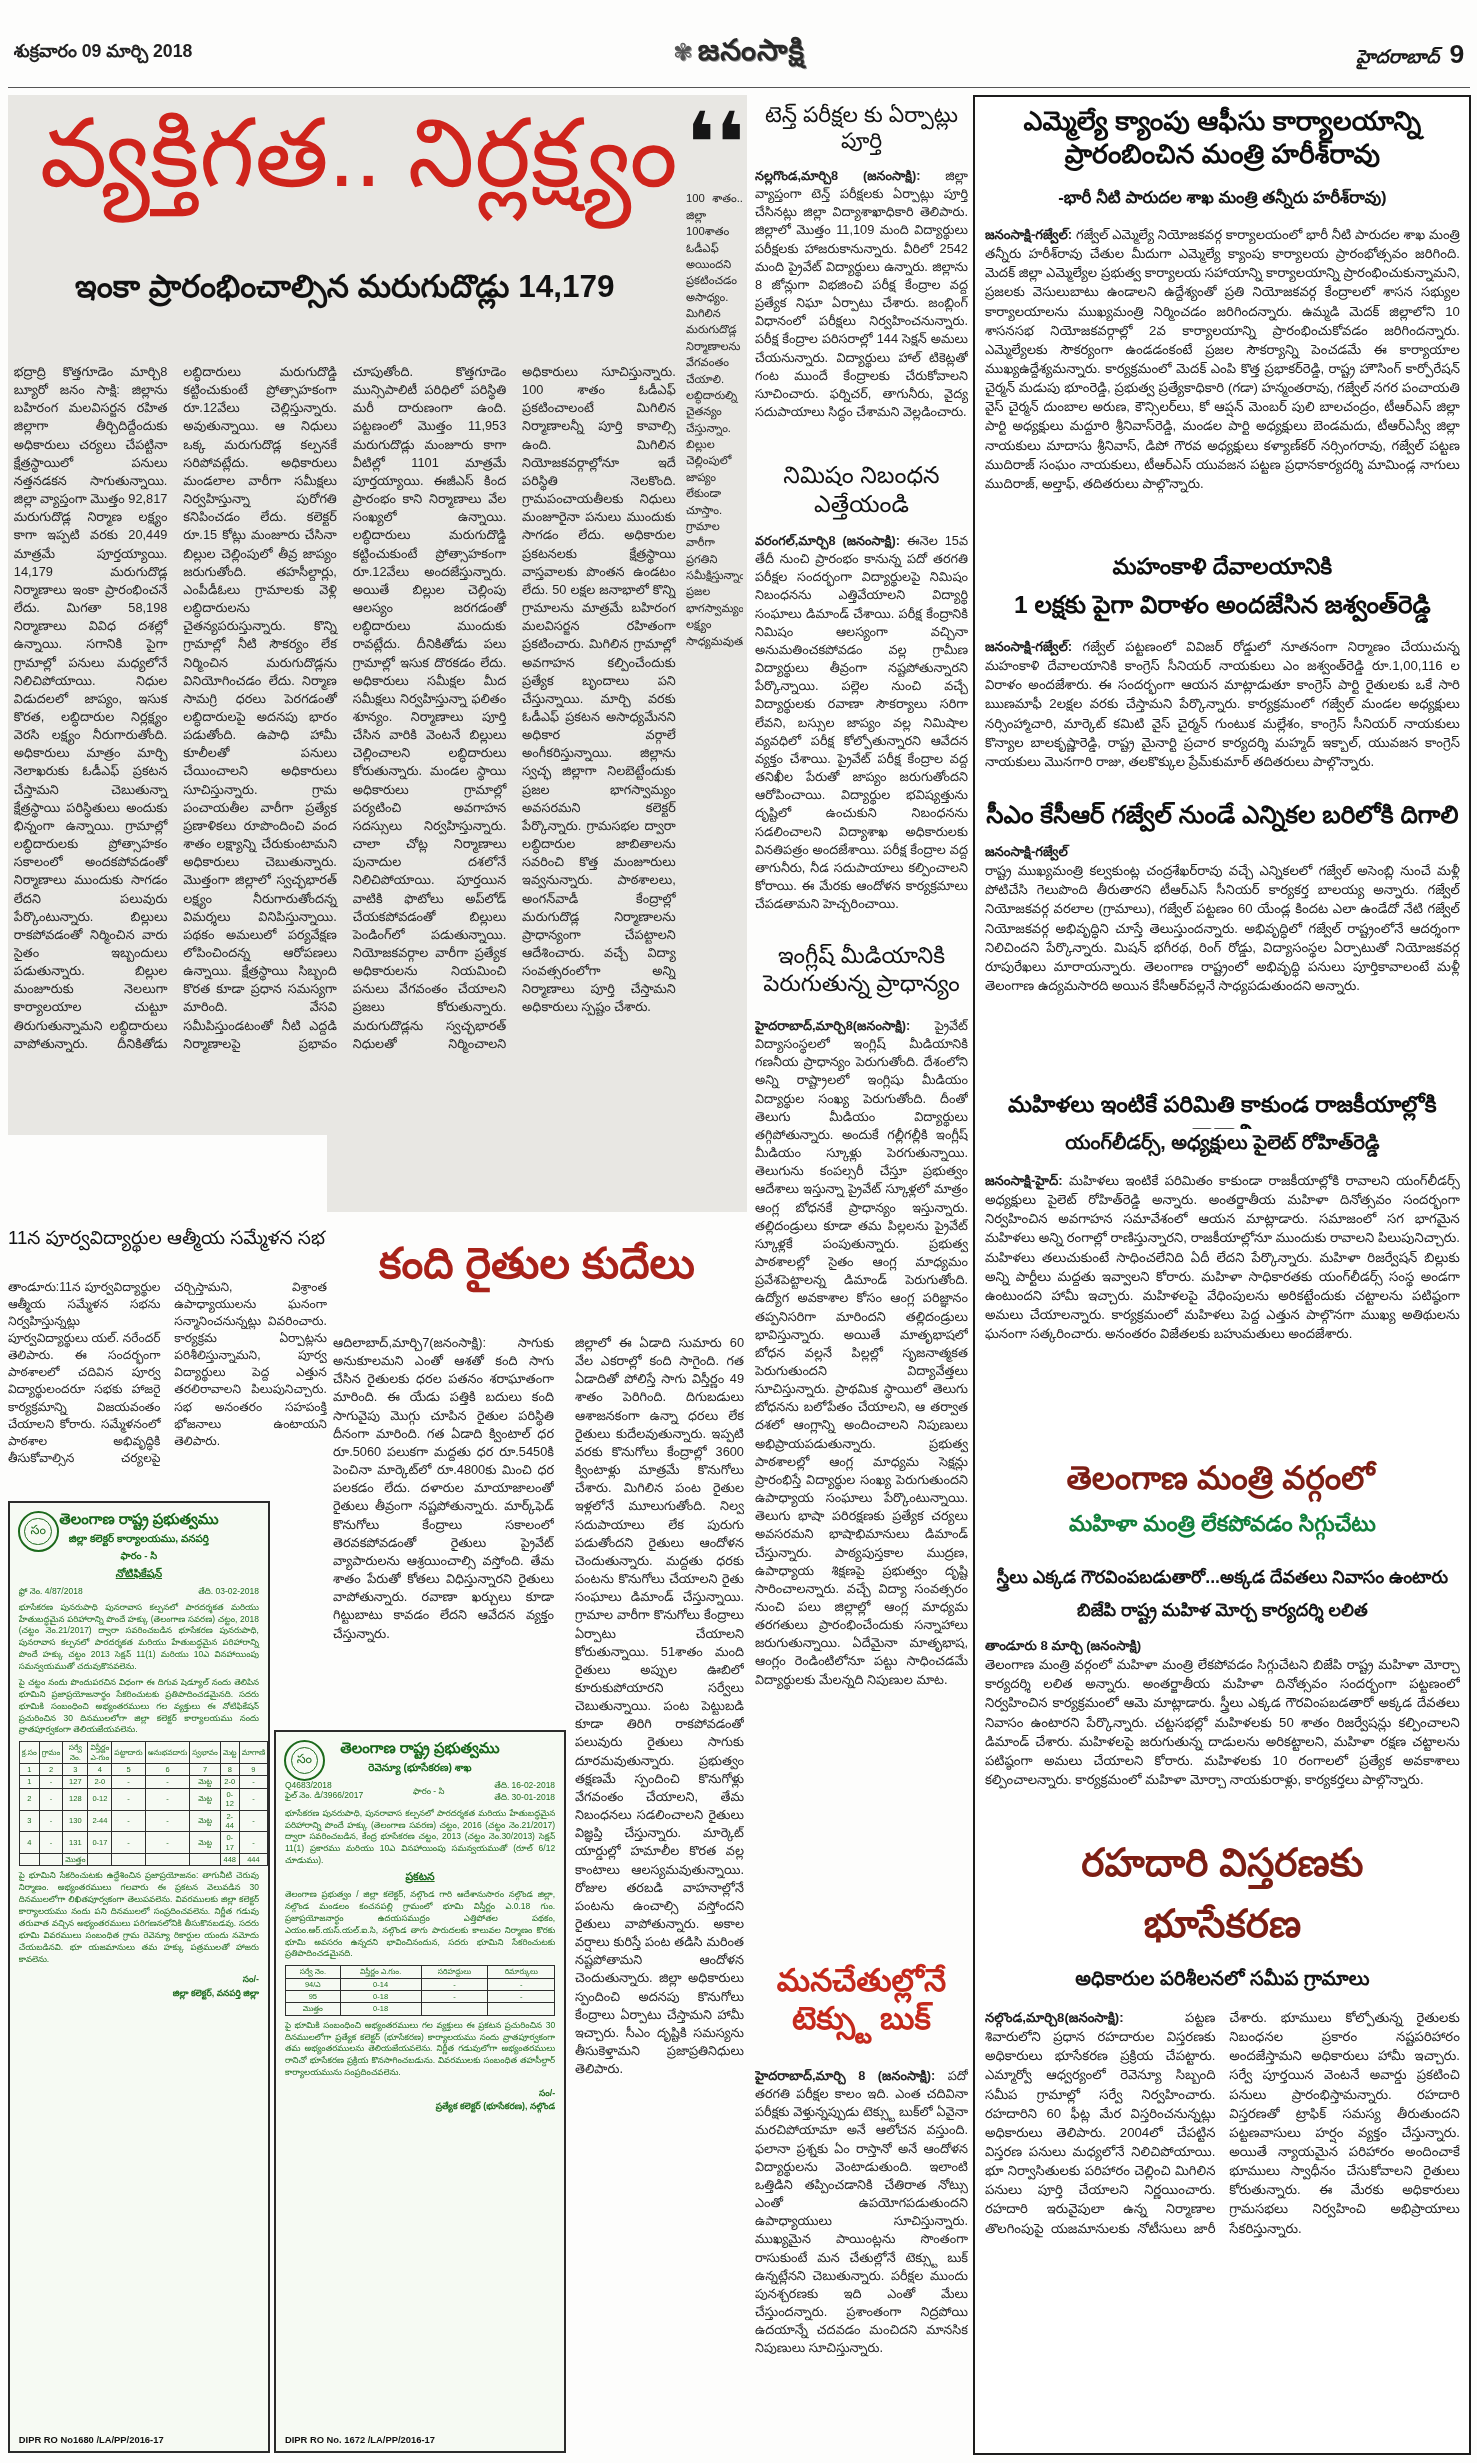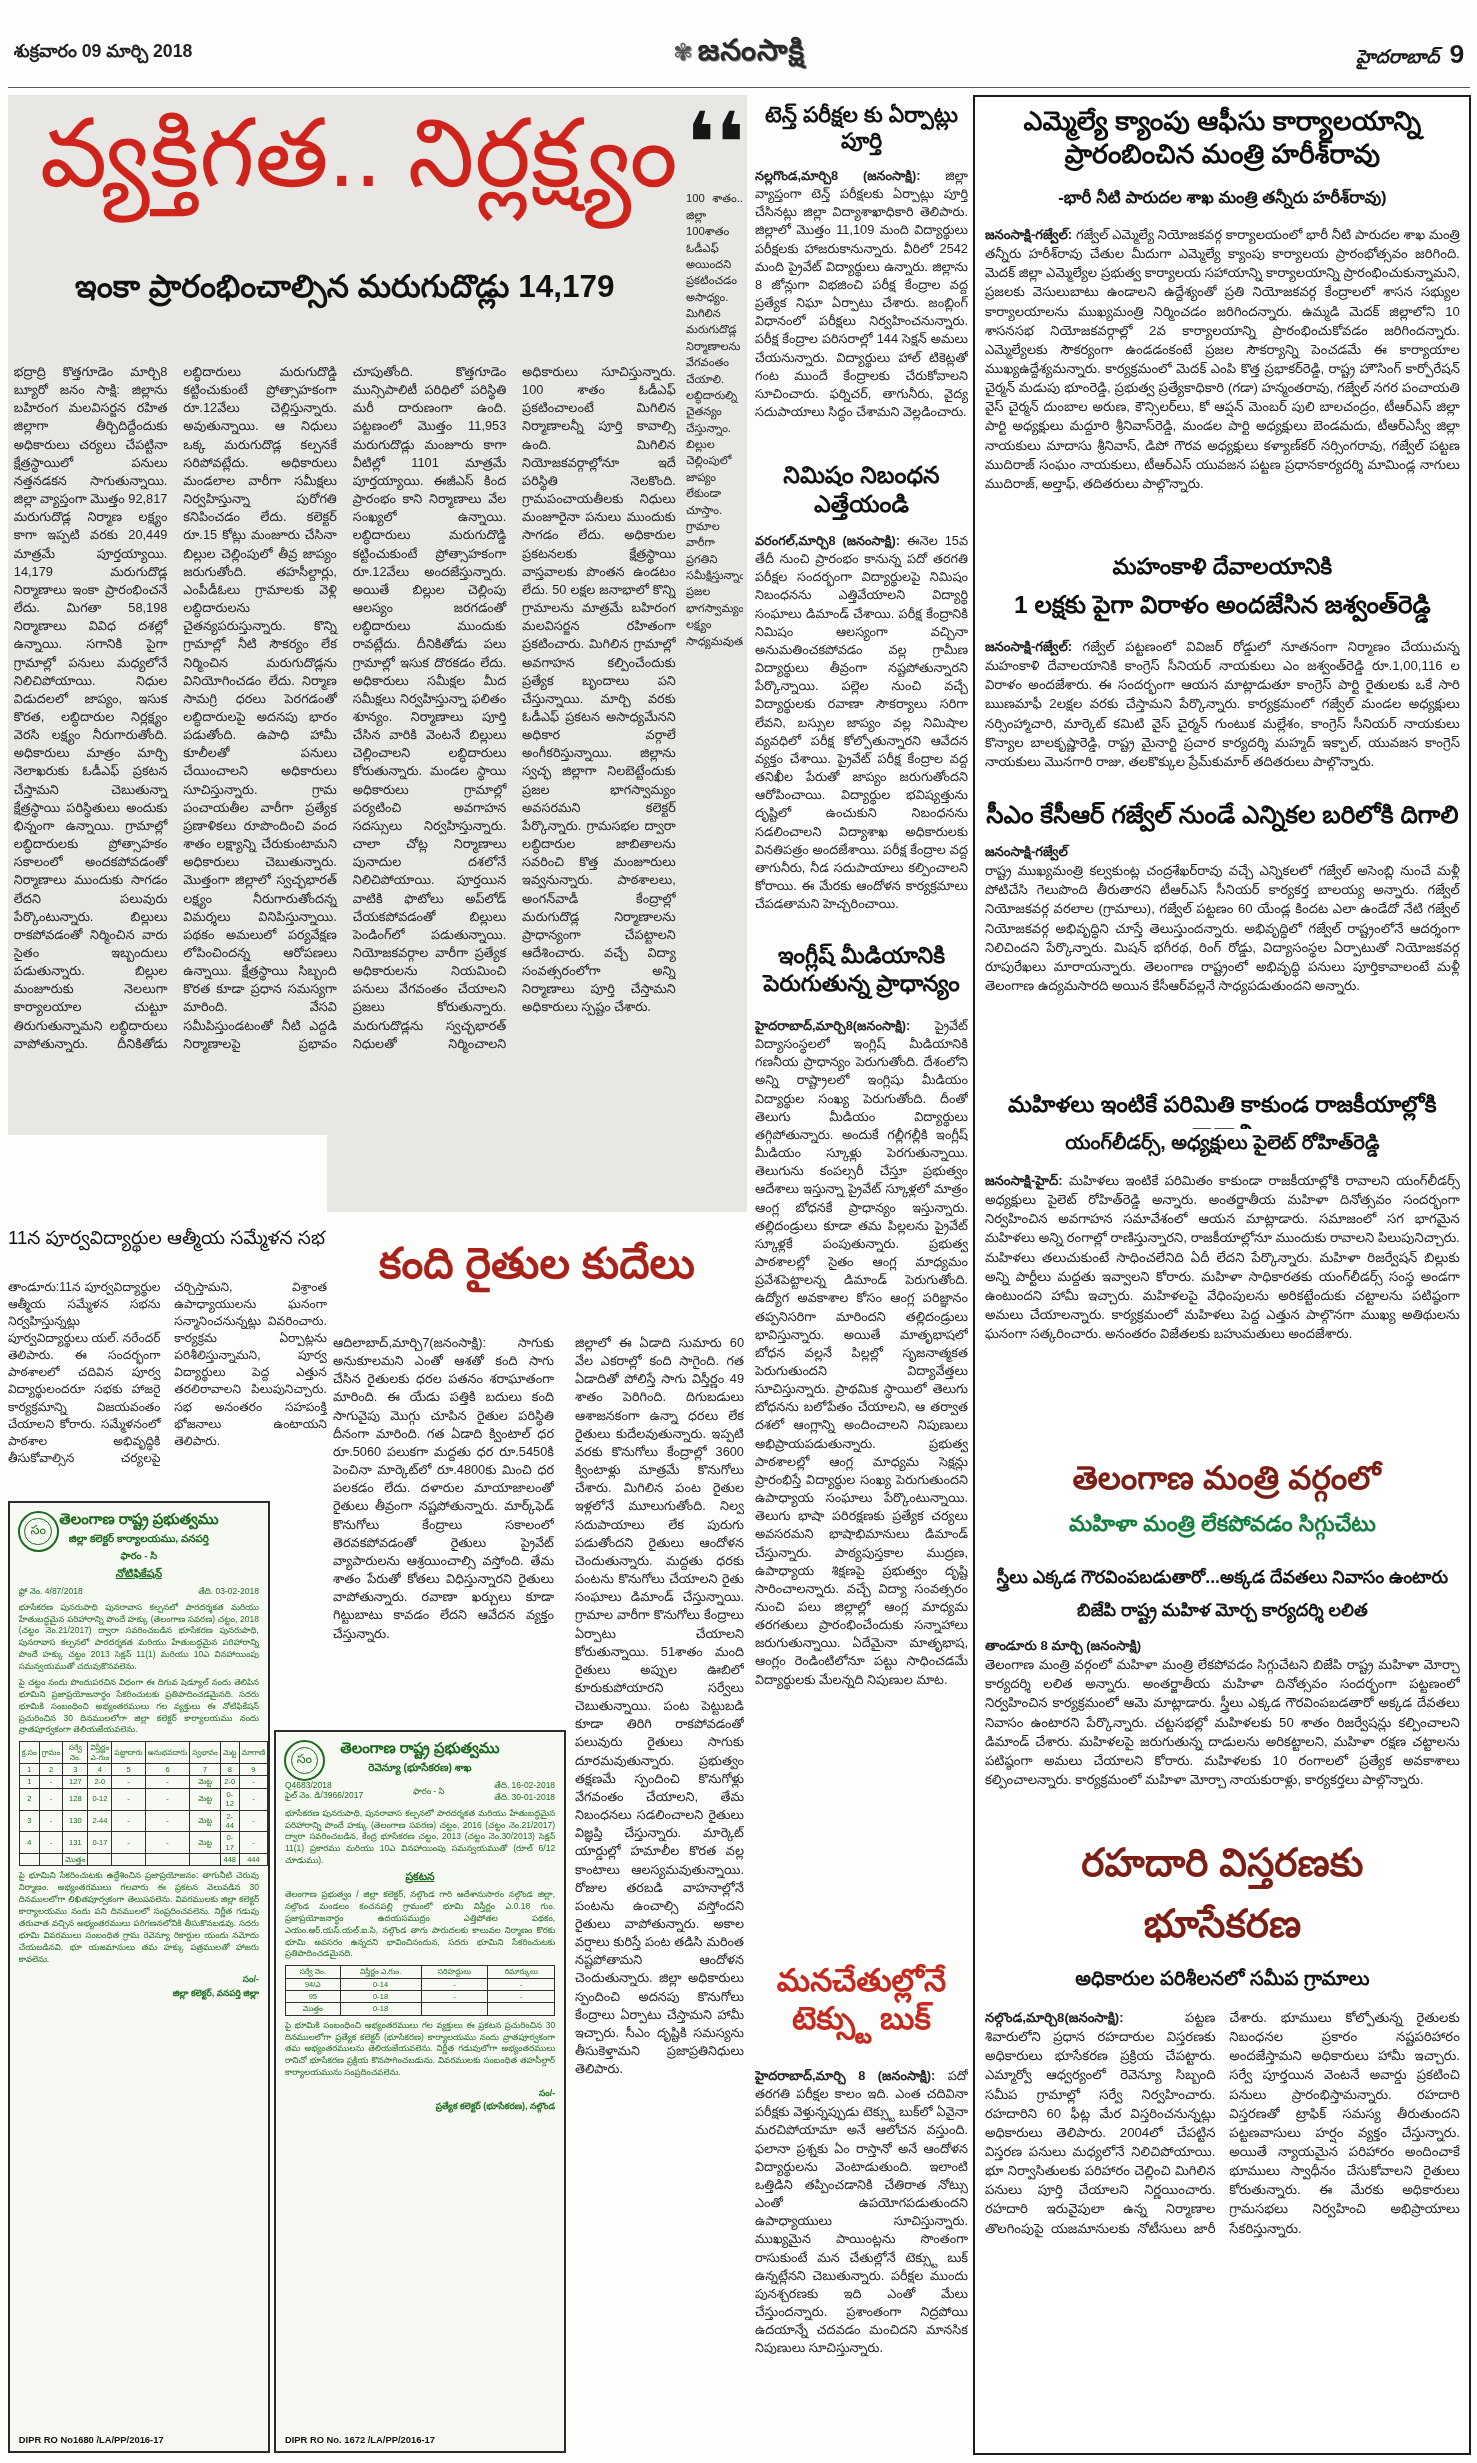--- a/index.html
+++ b/index.html
@@ -19,21 +19,21 @@
   .hdr-city{font-size:18.7px;font-weight:bold;font-style:italic}
   .hdr-pageno{font-size:26.6px;font-weight:bold;margin-left:9.9px}
   .hdr-rule{border-top:1px solid #555}
   
   .panel{background:#e8e7e3}
   .lead-hl{font-weight:400;text-align:right;line-height:1.05;white-space:nowrap;overflow:hidden}
   .lead-sub{font-weight:bold;text-align:center;color:#111;line-height:1.15;overflow:hidden}
   .pullquote-mark{font-size:85px;line-height:.9;color:#161616;font-weight:900}
   .strip-txt{font-size:11.3px;line-height:1.45;color:#222}
   
-  .mid-hl{font-weight:bold;text-align:center;color:#141414;line-height:1.22;overflow:hidden}
+  .mid-hl{font-weight:normal;text-align:center;color:#141414;line-height:1.22;overflow:hidden}
   .red-hl{font-weight:900;text-align:center;line-height:1.2;overflow:hidden}
   
   .kandi-hl{font-weight:900;text-align:center;white-space:nowrap;overflow:hidden}
   .sec-hl{font-weight:normal;text-align:left;line-height:1.2;overflow:hidden}
   
   .rightbox{border:2px solid #1c1c1c;background:#fff}
   .rb-t{font-weight:bold;text-align:center;color:#101010;line-height:1.25;overflow:hidden}
   .rb-sub{font-weight:bold;text-align:center;color:#161616;overflow:hidden}
   .rb-body{font-size:13.2px;line-height:1.45}
   
@@ -300,21 +300,21 @@
       <span>రాష్ట్ర ముఖ్యమంత్రి కల్వకుంట్ల చంద్రశేఖర్‌రావు వచ్చే ఎన్నికలలో గజ్వేల్ అసెంబ్లి నుంచే మళ్లీ పోటిచేసి గెలుపొంది తీరుతారని టీఆర్ఎస్ సీనియర్ కార్యకర్త బాలయ్య అన్నారు. గజ్వేల్ నియోజకవర్గ వరలాల (గ్రామాలు), గజ్వేల్ పట్టణం 60 యేండ్ల కిందట ఎలా ఉండేదో నేటి గజ్వేల్ నియోజకవర్గ అభివృద్ధిని చూస్తే తెలుస్తుందన్నారు. అభివృద్ధిలో గజ్వేల్ రాష్ట్రంలోనే ఆదర్శంగా నిలిచిందని పేర్కొన్నారు. మిషన్ భగీరథ, రింగ్ రోడ్డు, విద్యాసంస్థల ఏర్పాటుతో నియోజకవర్గ రూపురేఖలు మారాయన్నారు. తెలంగాణ రాష్ట్రంలో అభివృద్ధి పనులు పూర్తికావాలంటే మళ్లీ తెలంగాణ ఉద్యమసారది అయిన కేసీఆర్‌వల్లనే సాధ్యపడుతుందని అన్నారు.</span>
     </div>
 
     <div class="abs rb-t" style="left:9.9px;top:993px;width:475px;height:39px;font-size:22.7px">మహిళలు ఇంటికే పరిమితి కాకుండ రాజకీయాల్లోకి రావాలి</div>
     <div class="abs rb-sub" style="left:9.9px;top:1034px;width:475px;height:33px;font-size:19.7px">యంగ్‌లీడర్స్, అధ్యక్షులు పైలెట్ రోహిత్‌రెడ్డి</div>
     <div class="abs just rb-body" style="left:9.9px;top:1074px;width:475px;height:278px">
       <span class="dateline">జనంసాక్షి-హైద్:</span>
       <span>మహిళలు ఇంటికే పరిమితం కాకుండా రాజకీయాల్లోకి రావాలని యంగ్‌లీడర్స్ అధ్యక్షులు పైలెట్ రోహిత్‌రెడ్డి అన్నారు. అంతర్జాతీయ మహిళా దినోత్సవం సందర్భంగా నిర్వహించిన అవగాహన సమావేశంలో ఆయన మాట్లాడారు. సమాజంలో సగ భాగమైన మహిళలు అన్ని రంగాల్లో రాణిస్తున్నారని, రాజకీయాల్లోనూ ముందుకు రావాలని పిలుపునిచ్చారు. మహిళలు తలుచుకుంటే సాధించలేనిది ఏదీ లేదని పేర్కొన్నారు. మహిళా రిజర్వేషన్ బిల్లుకు అన్ని పార్టీలు మద్దతు ఇవ్వాలని కోరారు. మహిళా సాధికారతకు యంగ్‌లీడర్స్ సంస్థ అండగా ఉంటుందని హామీ ఇచ్చారు. మహిళలపై వేధింపులను అరికట్టేందుకు చట్టాలను పటిష్ఠంగా అమలు చేయాలన్నారు. కార్యక్రమంలో మహిళలు పెద్ద ఎత్తున పాల్గొనగా ముఖ్య అతిథులను ఘనంగా సత్కరించారు. అనంతరం విజేతలకు బహుమతులు అందజేశారు.</span>
     </div>
 
-    <div class="abs rb-t" style="left:14px;top:1361px;width:475px;height:47px;font-size:32.5px;color:#7d1f15">తెలంగాణ మంత్రి వర్గంలో</div>
+    <div class="abs rb-t" style="left:8px;top:1361px;width:475px;height:47px;font-size:32.5px;color:#7d1f15">తెలంగాణ మంత్రి వర్గంలో</div>
     <div class="abs rb-t" style="left:10px;top:1413px;width:475px;height:51px;font-size:22px;color:#15803d">మహిళా మంత్రి లేకపోవడం సిగ్గుచేటు</div>
     <div class="abs rb-sub" style="left:9.9px;top:1470px;width:475px;height:29.6px;font-size:17.7px">స్త్రీలు ఎక్కడ గౌరవింపబడుతారో...అక్కడ దేవతలు నివాసం ఉంటారు</div>
     <div class="abs rb-sub" style="left:9.9px;top:1503px;width:475px;height:29.6px;font-size:17.7px">బిజేపి రాష్ట్ర మహిళ మోర్చ కార్యదర్శి లలిత</div>
     <div class="abs just rb-body" style="left:9.9px;top:1539px;width:475px;height:193px">
       <span class="dateline">తాండూరు 8 మార్చి (జనంసాక్షి)</span><br>
       <span>తెలంగాణ మంత్రి వర్గంలో మహిళా మంత్రి లేకపోవడం సిగ్గుచేటని బిజేపి రాష్ట్ర మహిళా మోర్చా కార్యదర్శి లలిత అన్నారు. అంతర్జాతీయ మహిళా దినోత్సవం సందర్భంగా పట్టణంలో నిర్వహించిన కార్యక్రమంలో ఆమె మాట్లాడారు. స్త్రీలు ఎక్కడ గౌరవింపబడతారో అక్కడ దేవతలు నివాసం ఉంటారని పేర్కొన్నారు. చట్టసభల్లో మహిళలకు 50 శాతం రిజర్వేషన్లు కల్పించాలని డిమాండ్ చేశారు. మహిళలపై జరుగుతున్న దాడులను అరికట్టాలని, మహిళా రక్షణ చట్టాలను పటిష్ఠంగా అమలు చేయాలని కోరారు. మహిళలకు 10 రంగాలలో ప్రత్యేక అవకాశాలు కల్పించాలన్నారు. కార్యక్రమంలో మహిళా మోర్చా నాయకురాళ్లు, కార్యకర్తలు పాల్గొన్నారు.</span>
     </div>
 
     <div class="abs rb-t" style="left:9.9px;top:1742px;width:475px;height:55px;font-size:39px;color:#7d1f15">రహదారి విస్తరణకు</div>
     <div class="abs rb-t" style="left:9.9px;top:1803px;width:475px;height:59px;font-size:39px;color:#7d1f15">భూసేకరణ</div>

